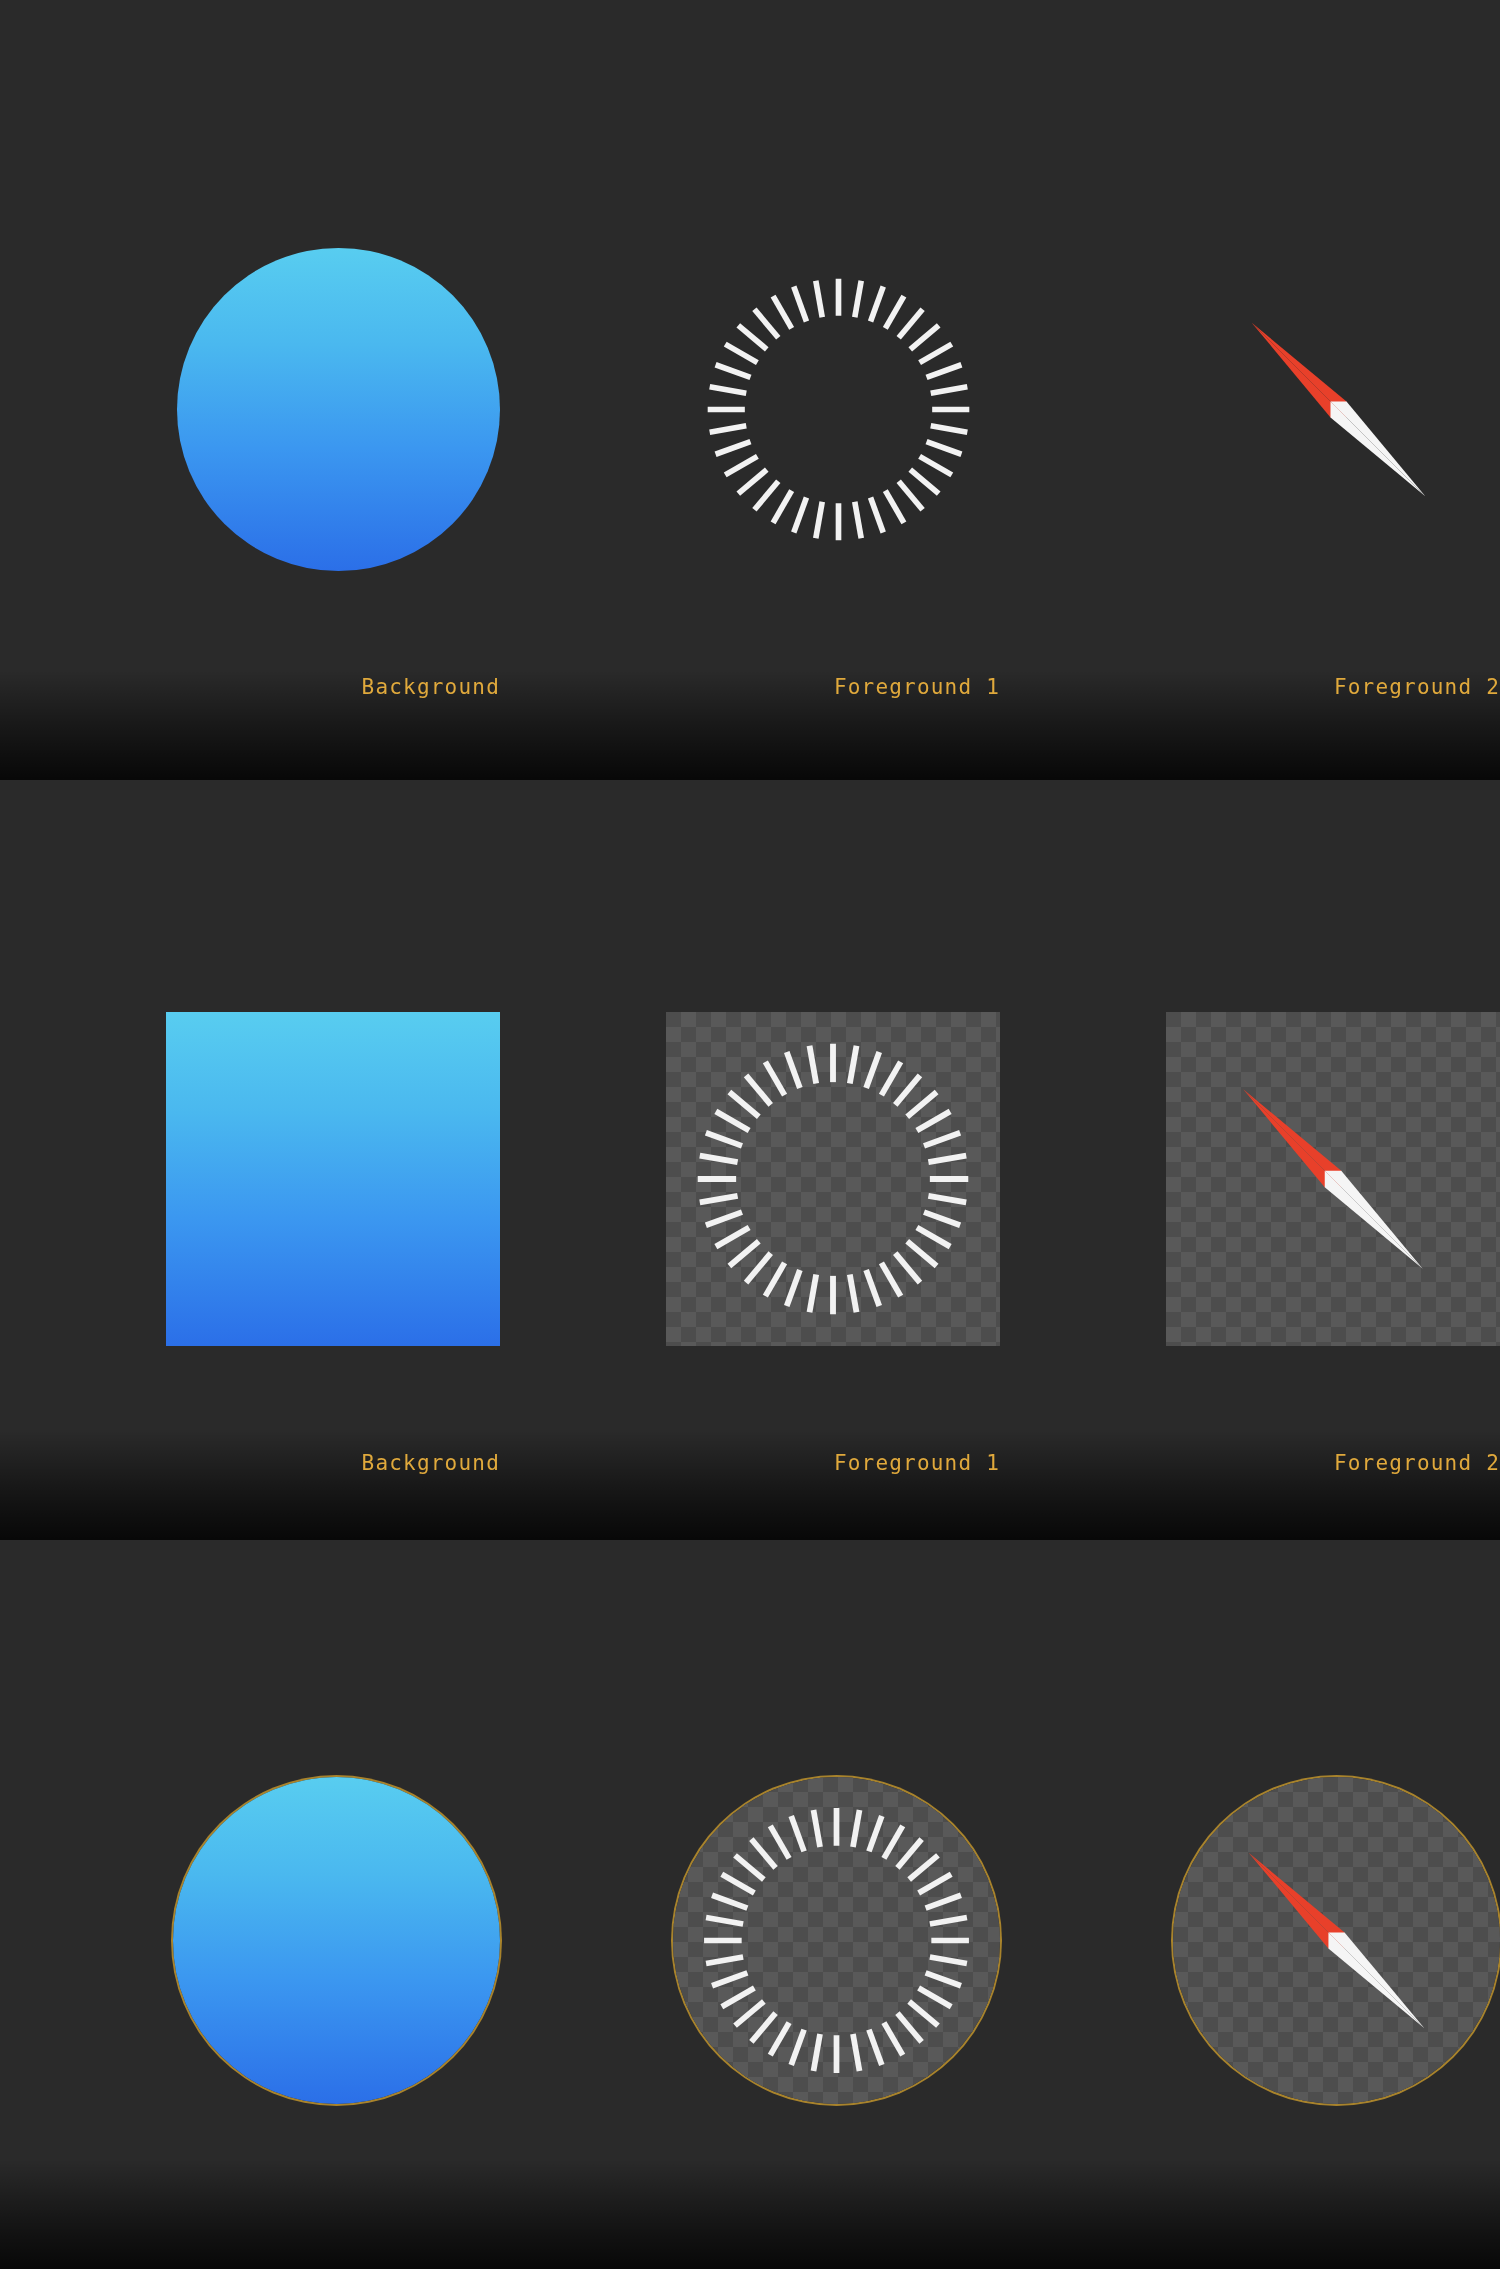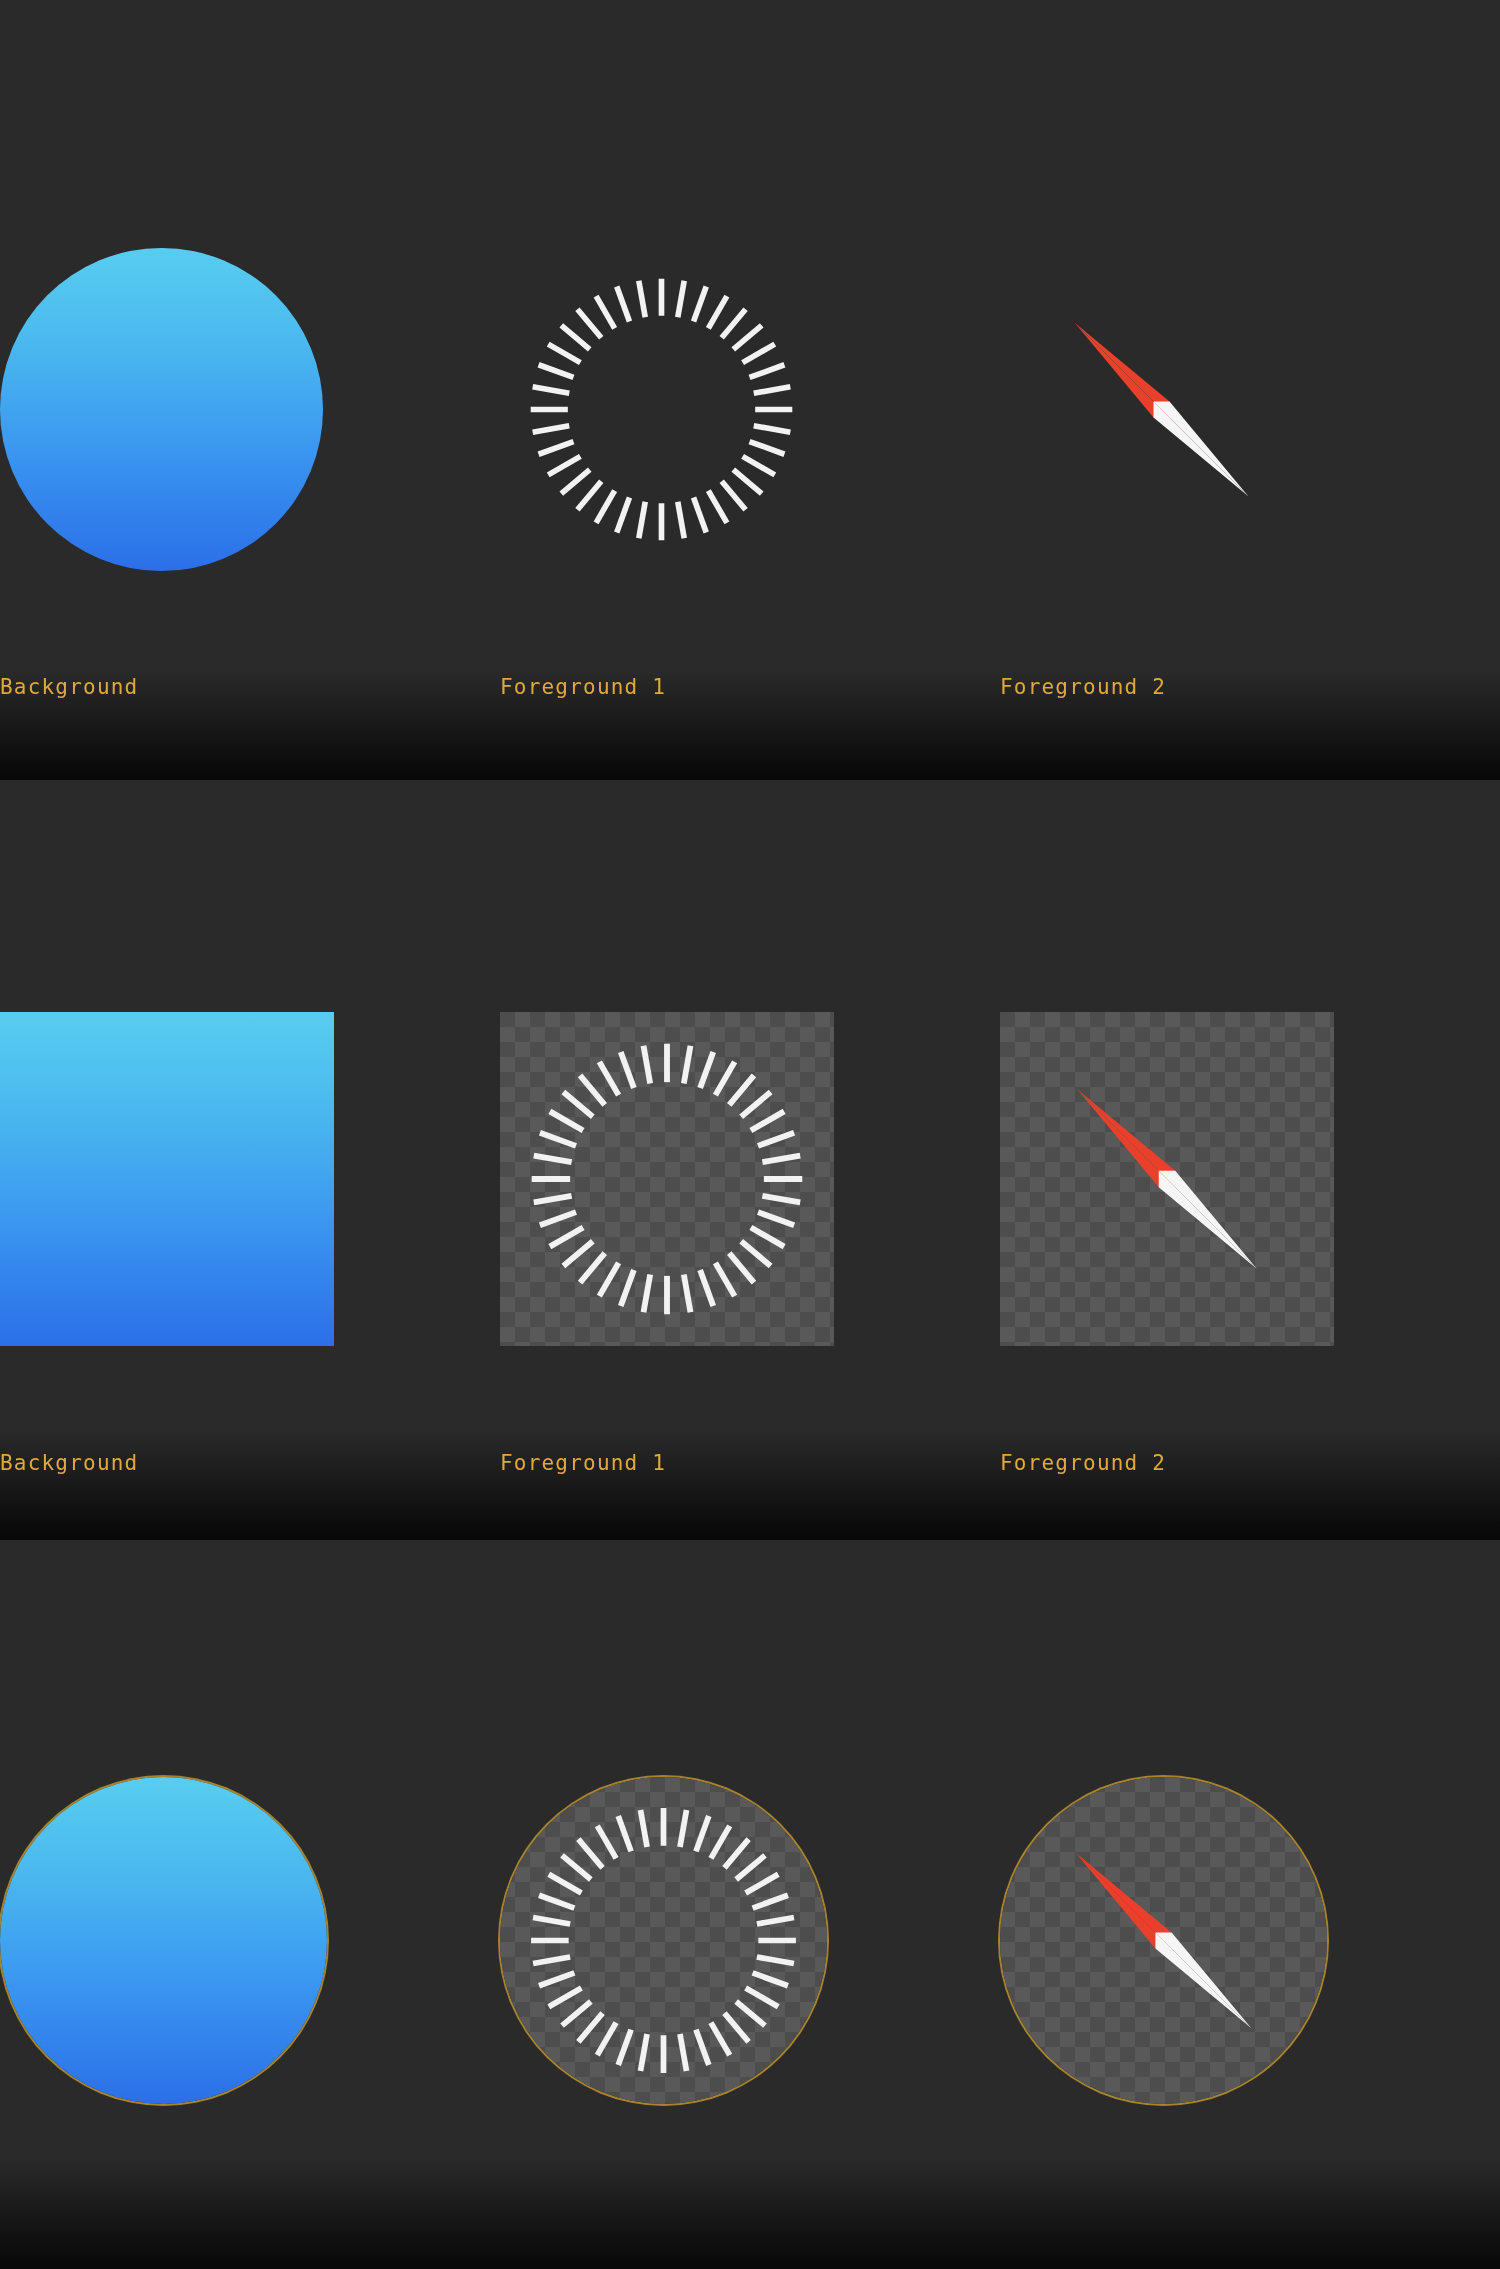--- a/index.html
+++ b/index.html
@@ -48,21 +48,21 @@
     left:0;
     width:1500px;
     display:flex;
     justify-content:flex-start;
   }
   .col {
     position:relative;
     width:500px;
     display:flex;
     flex-direction:column;
-    align-items:flex-start;
+    align-items:flex-end;
   }
 
   
   .layer-label {
     color:#e0a93c;
     font-size:21px;
     font-family:"DejaVu Sans Mono", monospace;
     letter-spacing:1.2px;
     white-space:nowrap;
     text-align:center;

